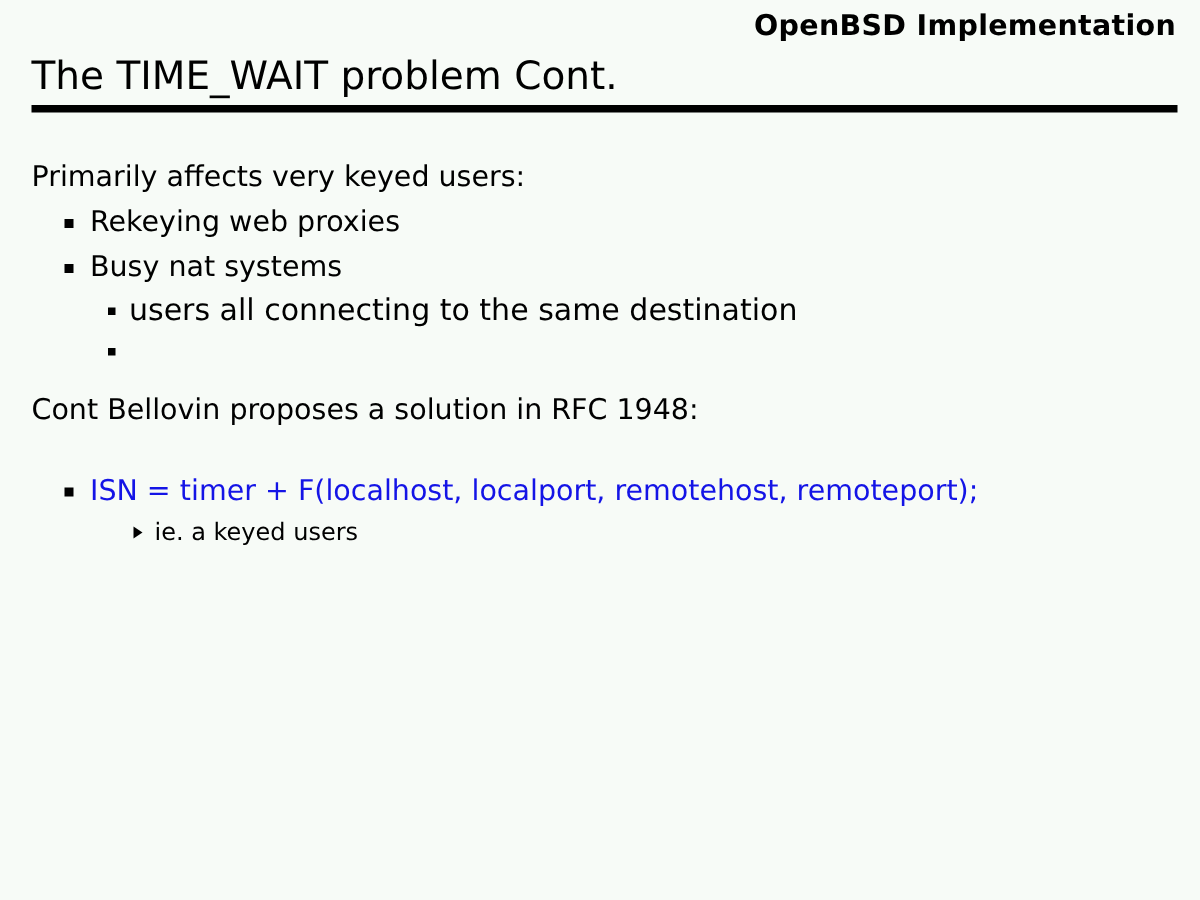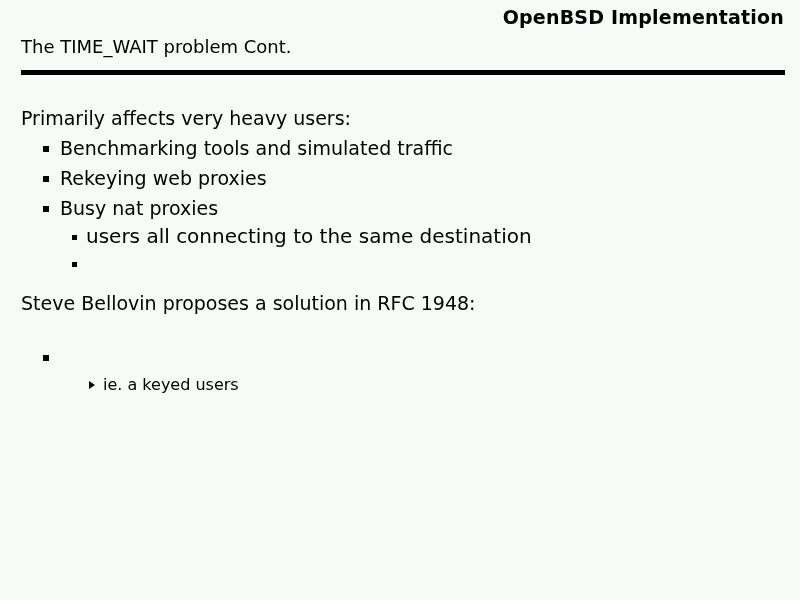--- a/index.html
+++ b/index.html
@@ -31,21 +31,21 @@
     font-weight: bold;
     color: #000000;
     letter-spacing: 0.2px;
     white-space: nowrap;
   }
   .slide-title {
     position: absolute;
     top: 36px;
     left: 21px;
     font-family: "DejaVu Sans", sans-serif;
-    font-size: 18px;
+    font-size: 26px;
     font-weight: normal;
     color: #000000;
     letter-spacing: 0px;
     white-space: nowrap;
   }
   .title-rule {
     position: absolute;
     top: 70px;
     left: 21px;
     width: 764px;
@@ -144,27 +144,26 @@
 
 <div class="slide">
 
   <div class="header-right">OpenBSD Implementation</div>
 
   <div class="slide-title">The TIME_WAIT problem Cont.</div>
 
   <div class="title-rule"></div>
 
   <div class="body" id="body-list">
-      <div class="line lvl0"><span class="text">Primarily affects very heavy users:</span></div>
-      <div class="line lvl1"><span class="bullet"></span><span class="text">Benchmarking tools and simulated traffic</span></div>
+      <div class="line lvl0"><span class="text">Primarily affects very keyed users:</span></div>
       <div class="line lvl1"><span class="bullet"></span><span class="text">Rekeying web proxies</span></div>
-      <div class="line lvl1"><span class="bullet"></span><span class="text">Busy nat proxies</span></div>
+      <div class="line lvl1"><span class="bullet"></span><span class="text">Busy nat systems</span></div>
       <div class="line lvl2"><span class="bullet"></span><span class="text">users all connecting to the same destination</span></div>
       <div class="line lvl2"><span class="bullet"></span><span class="text"></span></div>
       <div class="spacer-sm"></div>
-      <div class="line lvl0"><span class="text">Steve Bellovin proposes a solution in RFC 1948:</span></div>
+      <div class="line lvl0"><span class="text">Cont Bellovin proposes a solution in RFC 1948:</span></div>
       <div class="spacer-md"></div>
-      <div class="line lvl1"><span class="bullet"></span></div>
+      <div class="line lvl1"><span class="bullet"></span><span class="text accent">ISN = timer + F(localhost, localport, remotehost, remoteport);</span></div>
       <div class="line lvl3"><span class="bullet"></span><span class="text">ie. a keyed users</span></div>
       <div class="spacer-lg"></div>
     </div>
 
 </div>
 
 </body></html>

